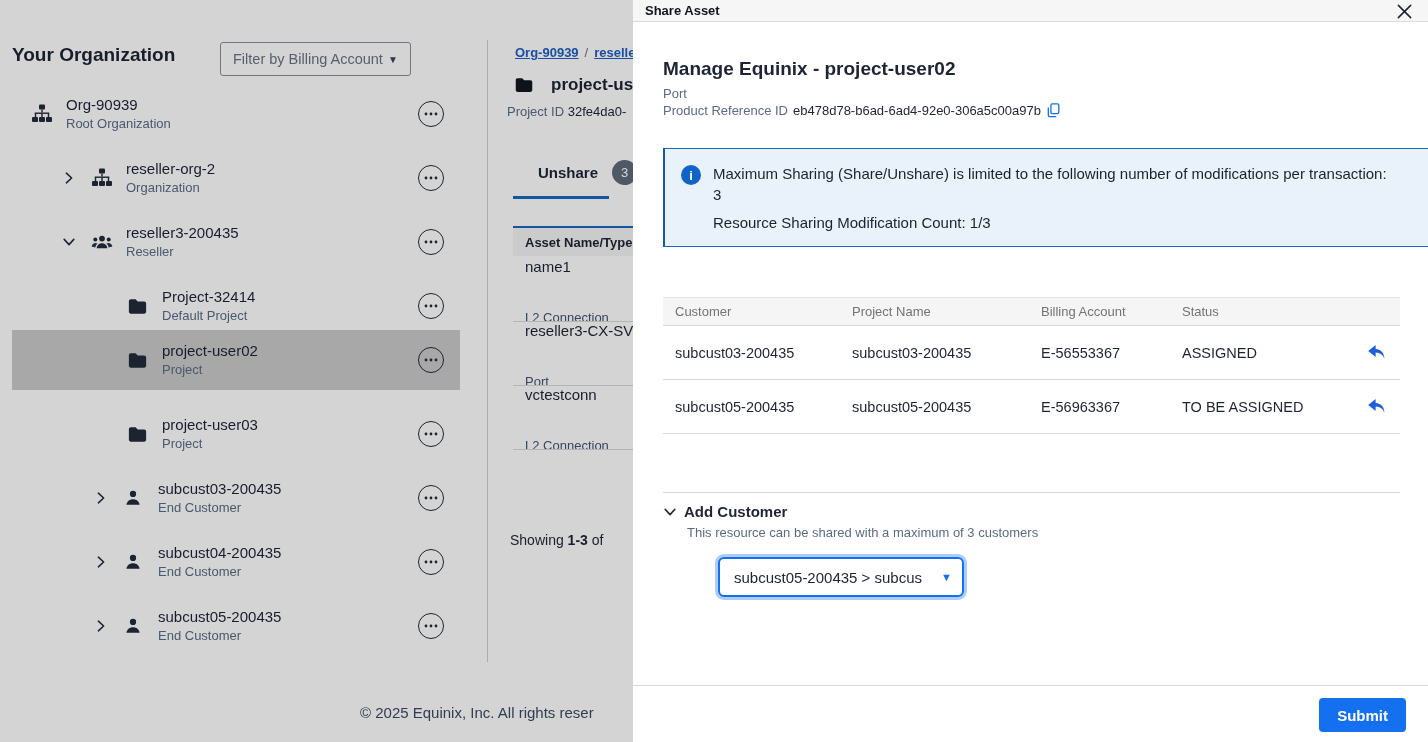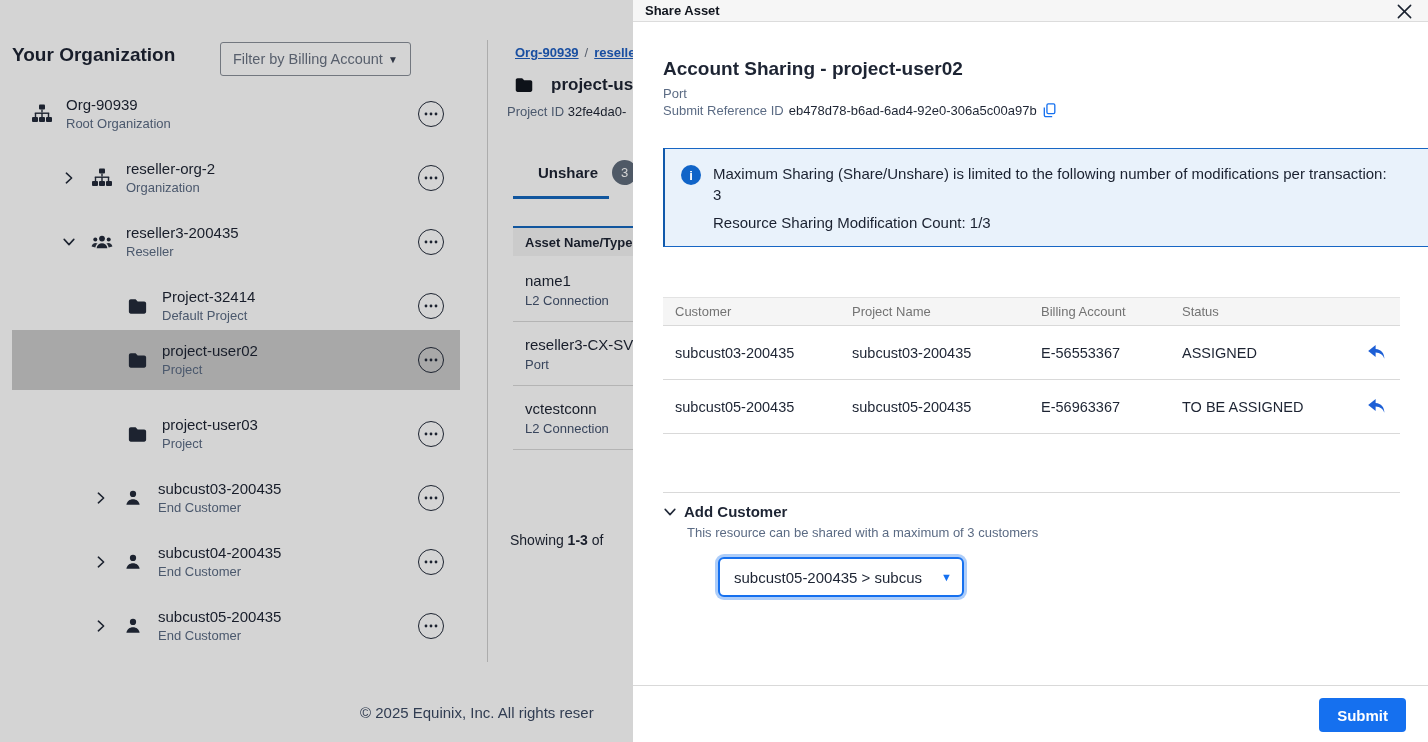--- a/index.html
+++ b/index.html
@@ -45,21 +45,21 @@
   .proj-id .lbl { color:#5b6b84; }
   .tab { position:absolute; left:51px; top:160px; display:flex; align-items:center; cursor:pointer; }
   .tab .lbl { font-size:15px; font-weight:600; color:#1d2433; }
   .tab .badge { margin-left:14px; width:25px; height:25px; border-radius:50%; background:#5f6b7b; color:#fff;
                 font-size:13px; display:flex; align-items:center; justify-content:center; }
   .tab-underline { position:absolute; left:26px; top:196px; width:96px; height:3px; background:#1568bf; }
   .atable-top { position:absolute; left:26px; top:226px; width:120px; height:2px; background:#1568bf; }
   .athead { position:absolute; left:26px; top:228px; width:120px; height:28px; background:#f5f5f5;
             display:flex; align-items:center; }
   .athead span { margin-left:12px; font-size:13px; font-weight:700; }
-  .arow { position:absolute; left:38px; width:108px; height:64px; display:flex; flex-direction:column; justify-content:center; cursor:pointer; }
+  .arow { position:absolute; left:38px; width:108px; height:64px; display:flex; flex-direction:column; cursor:pointer;gap:31px; }
   .a1{top:258px;} .a2{top:322px;} .a3{top:386px;}
   .aname { font-size:15px; color:#1d2433; white-space:nowrap; }
   .atype { font-size:13px; color:#44536f; margin-top:4px; white-space:nowrap; }
   .adiv { position:absolute; left:26px; width:120px; height:1px; background:#d9d9d9; }
   .d1{top:321px;} .d2{top:385px;} .d3{top:449px;}
   .showing { position:absolute; left:23px; top:532px; font-size:14px; white-space:nowrap; }
   .showing b { font-weight:700; }
 
   .copyright { position:absolute; left:360px; top:704px; font-size:15px; color:#3c4a63; white-space:nowrap; }
 
@@ -405,24 +405,24 @@
     <div class="dhead">
       <span class="t">Share Asset</span>
     </div>
     <button class="dclose">
       <svg width="17" height="17" viewBox="0 0 18 18" stroke="currentColor" stroke-width="1.6" stroke-linecap="round">
           <line x1="2.5" y1="2.5" x2="15.5" y2="15.5"></line>
           <line x1="15.5" y1="2.5" x2="2.5" y2="15.5"></line>
         </svg>
     </button>
 
-    <div class="dtitle">Account Sharing - project-user02</div>
+    <div class="dtitle">Manage Equinix - project-user02</div>
     <div class="dsub">Port</div>
     <div class="dref">
-      <span class="lbl">Submit Reference ID</span>
+      <span class="lbl">Product Reference ID</span>
       <span class="val">eb478d78-b6ad-6ad4-92e0-306a5c00a97b</span>
       <button class="copy-btn">
         <svg width="14" height="15" viewBox="0 0 16 17" fill="none" stroke="currentColor" stroke-width="1.5">
             <rect x="4.5" y="1" width="9" height="11" rx="1.5"></rect>
             <path d="M10.5 15.5H3.2c-.9 0-1.7-.8-1.7-1.7V5"></path>
           </svg>
       </button>
     </div>
 
     <div class="banner">

